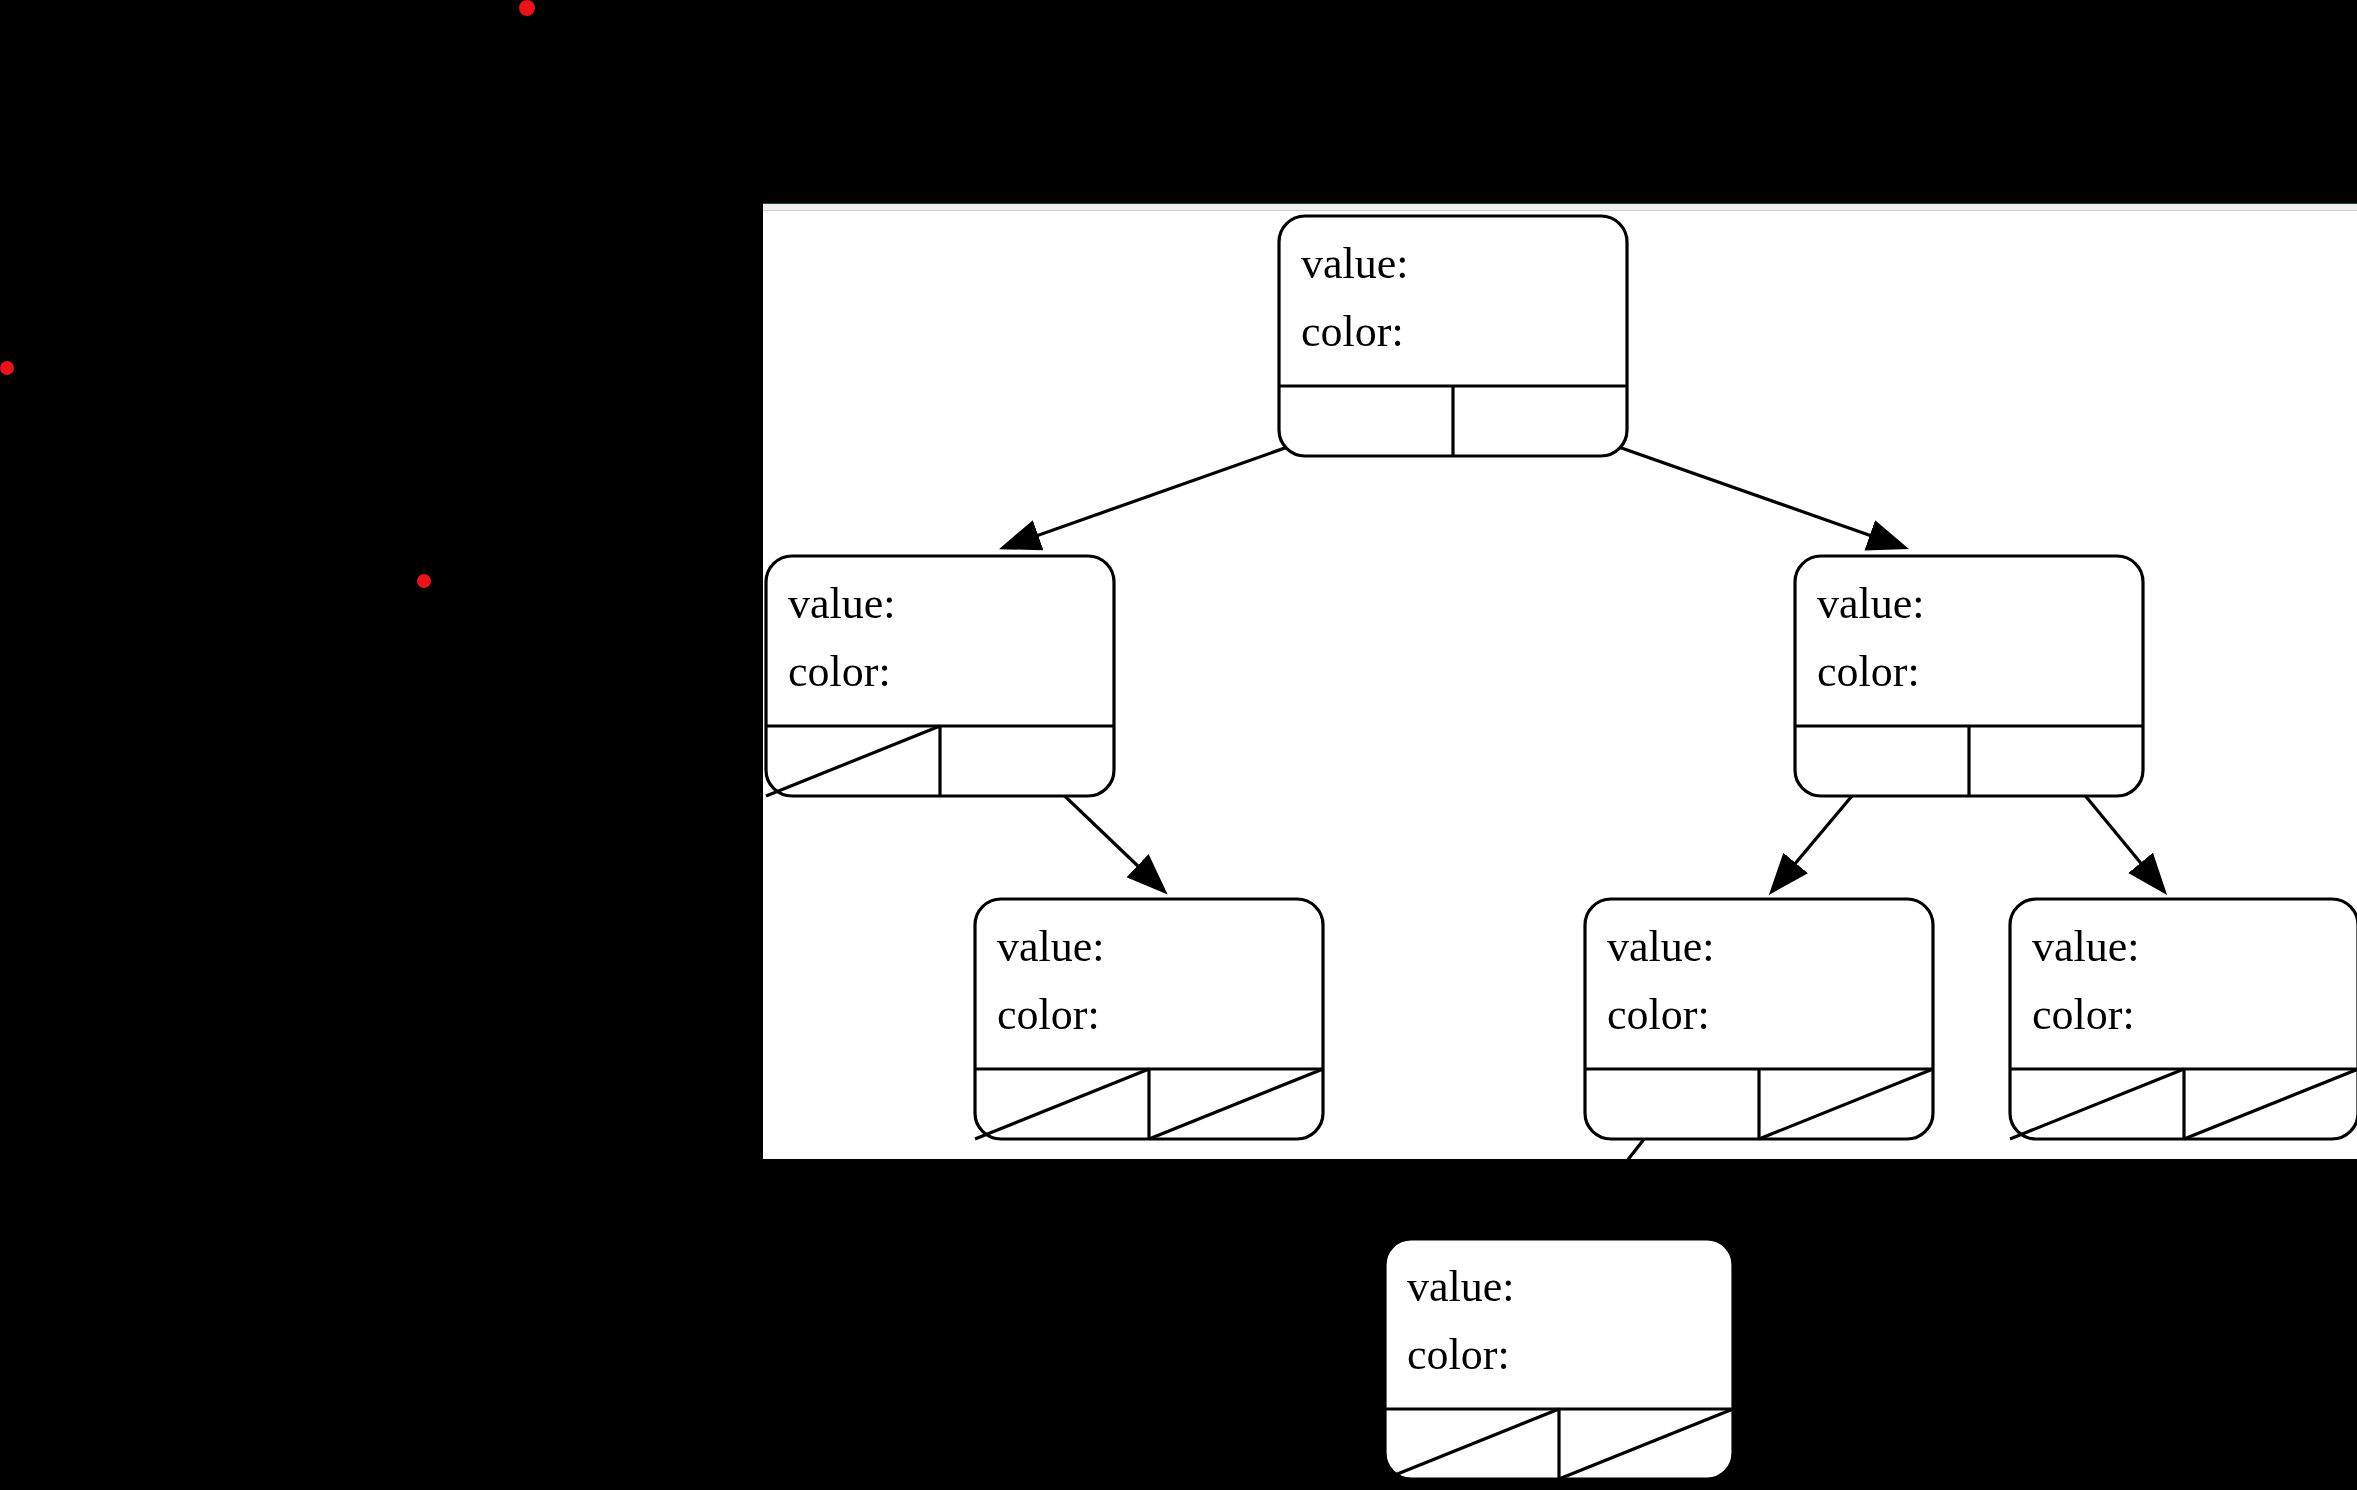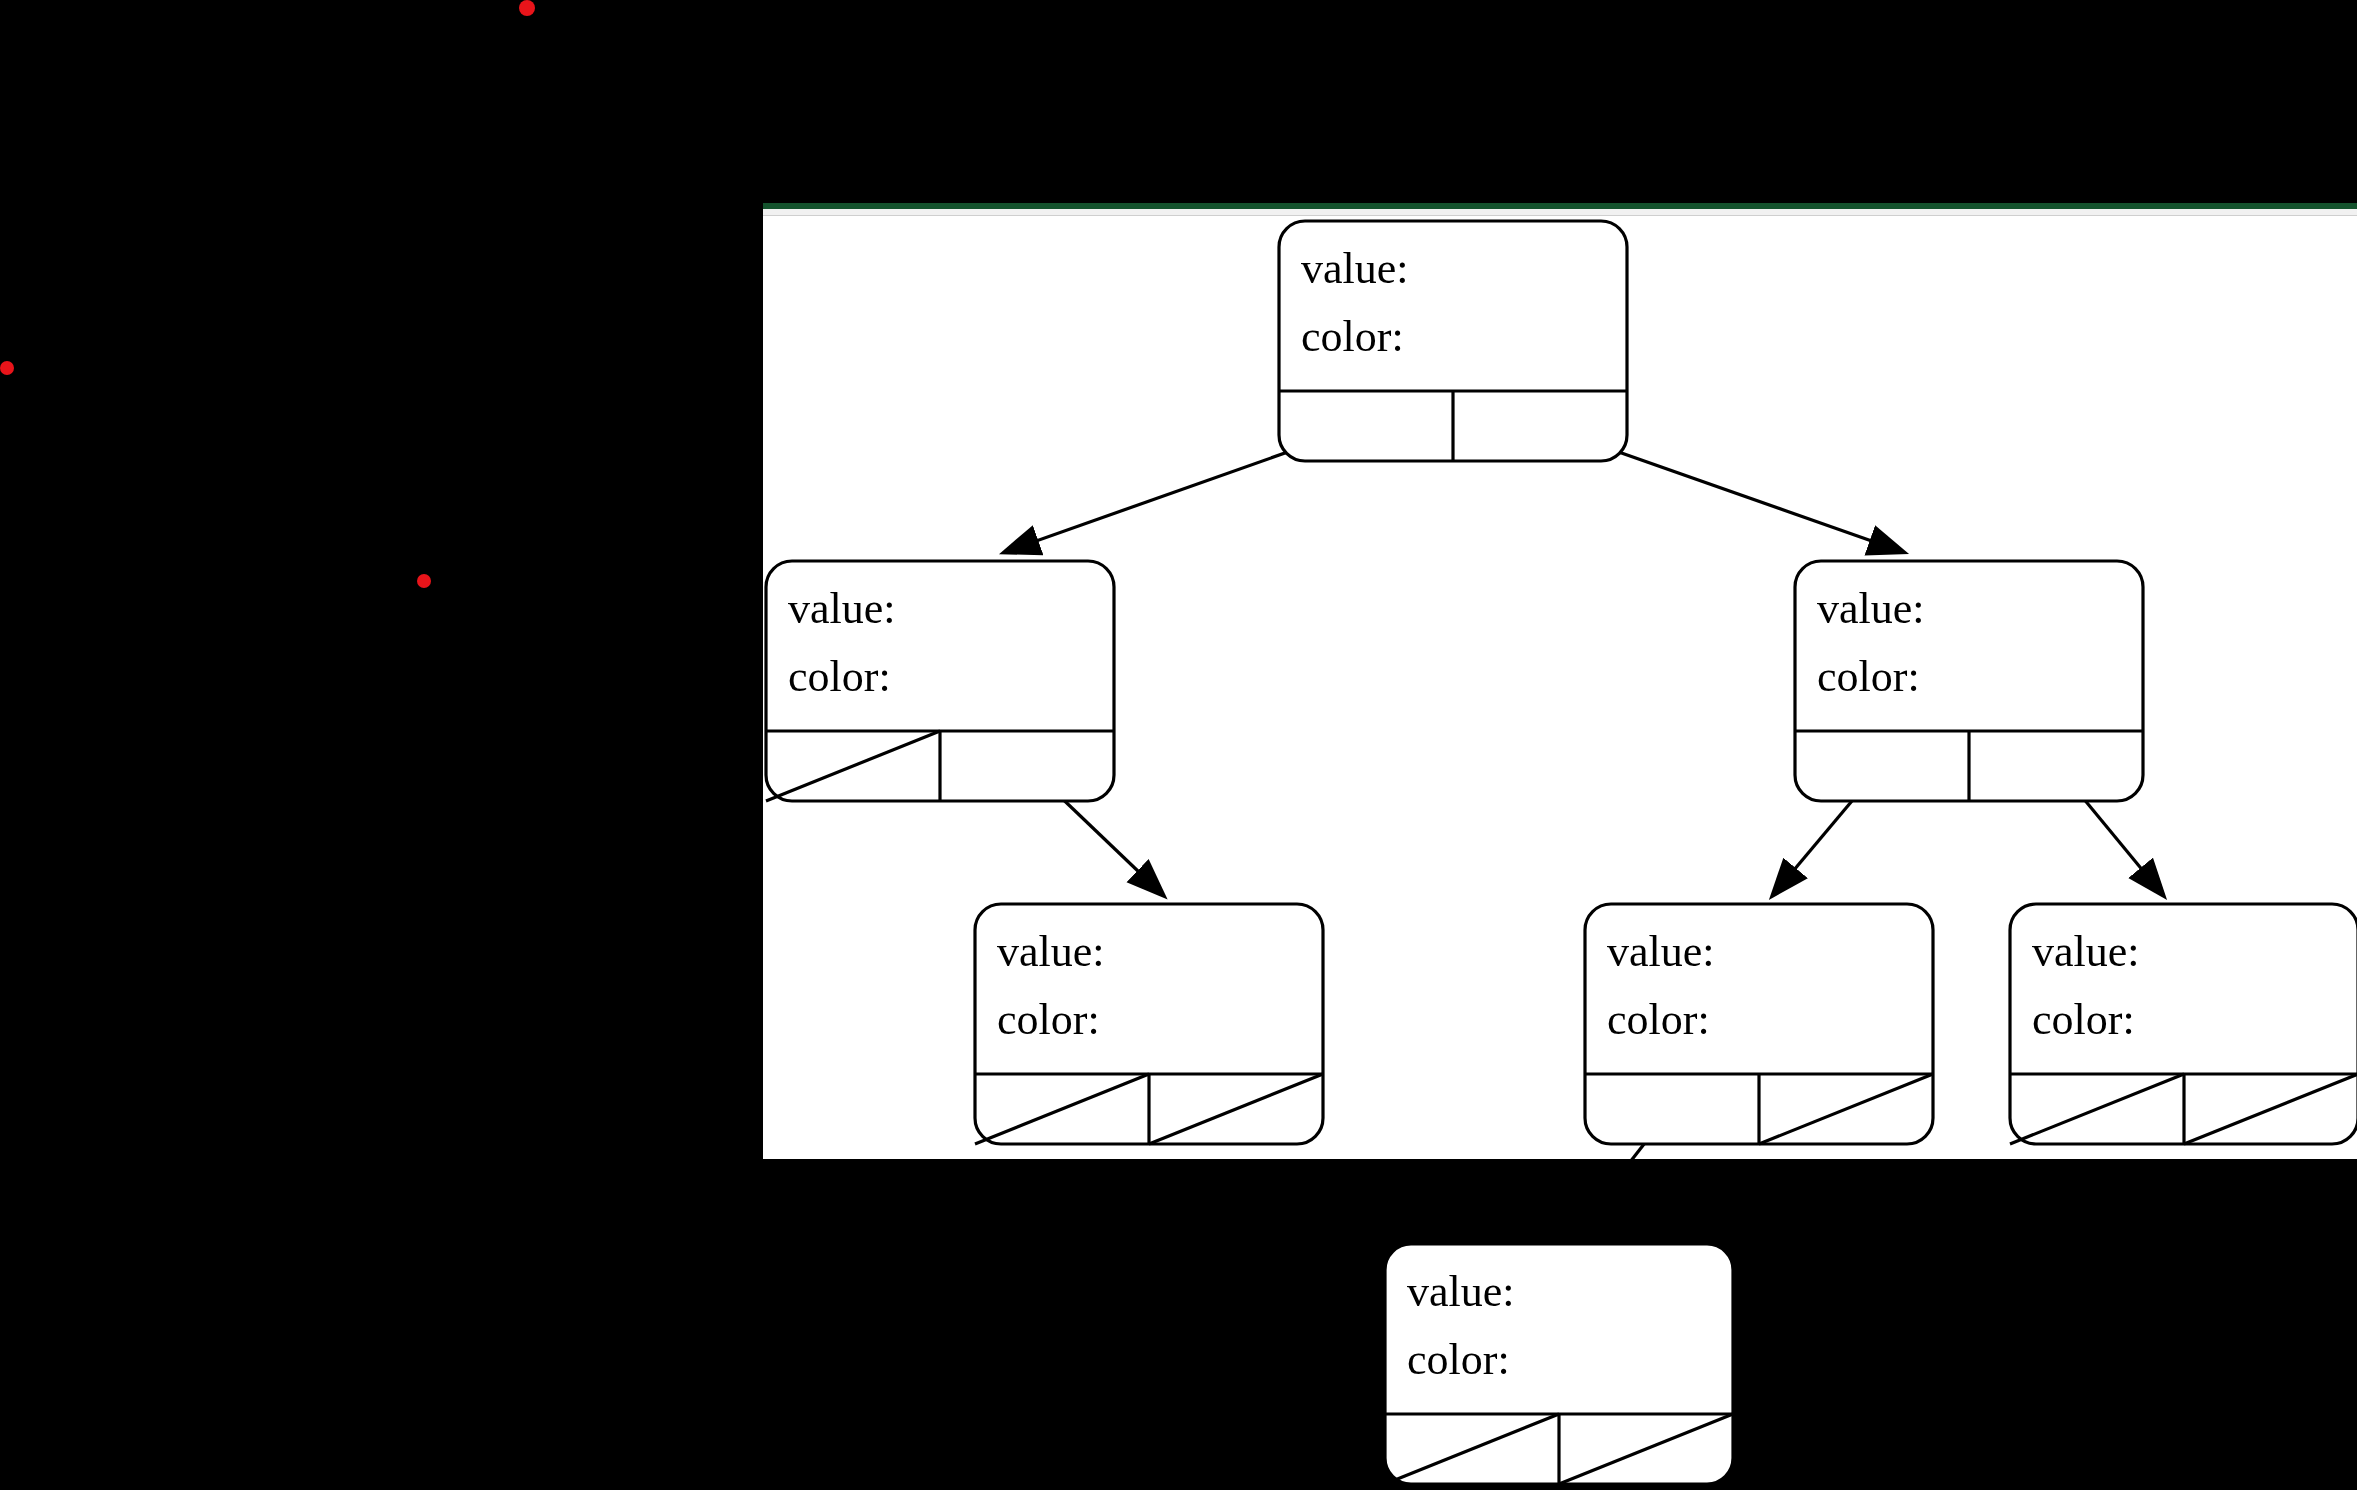--- a/index.html
+++ b/index.html
@@ -2,21 +2,21 @@
 <html><head>
 <meta charset="utf-8">
 <title>Binary Tree Node Diagram</title>
 <style>
   html,body{margin:0;padding:0;background:#000;}
   body{width:2357px;height:1490px;overflow:hidden;position:relative;
        font-family:"Liberation Serif","DejaVu Serif",serif;}
   #root-canvas{position:absolute;left:0;top:0;width:2357px;height:1490px;background:#000;}
   .marker-dot{position:absolute;border-radius:50%;}
   #diagram-panel{position:absolute;left:763px;top:203px;width:1594px;height:956px;
-      background:#ffffff;border-top:6px solid #14532d;box-sizing:border-box;}
+      background:#ffffff;border-top:1px solid #14532d;box-sizing:border-box;}
   #panel-topband{position:absolute;left:0;top:0;width:100%;height:7px;background:#f1f1f1;
       border-bottom:1px solid #cfcfcf;box-sizing:border-box;}
   #tree-svg{position:absolute;left:0;top:0;}
   .node-label{font-size:44px;fill:#000;font-family:"Liberation Serif","DejaVu Serif",serif;}
   .nb{fill:#ffffff;stroke:#000;stroke-width:3.2;}
   .ln{stroke:#000;stroke-width:3.2;fill:none;}
   .edge{stroke:#000;stroke-width:3.2;fill:none;}
 </style>
 </head>
 <body>

